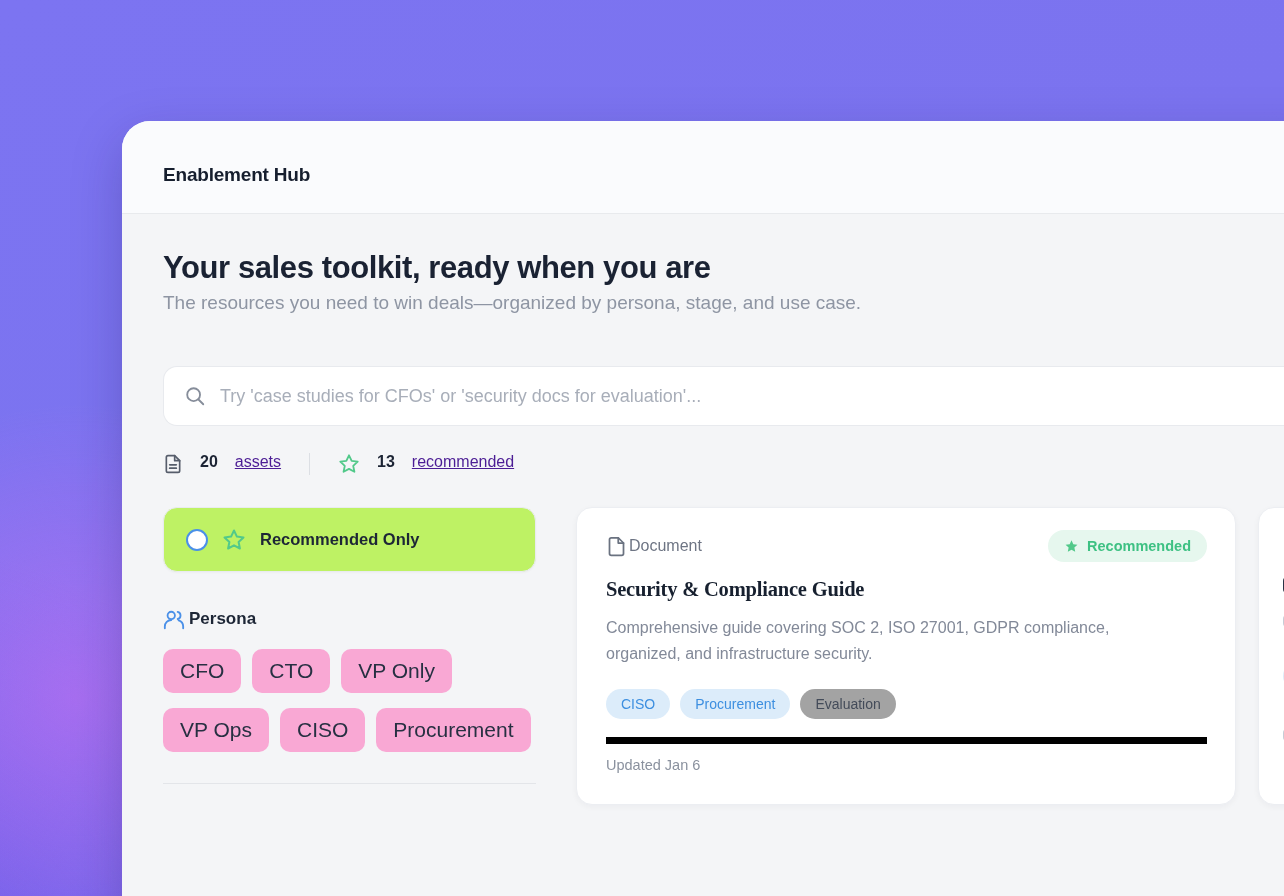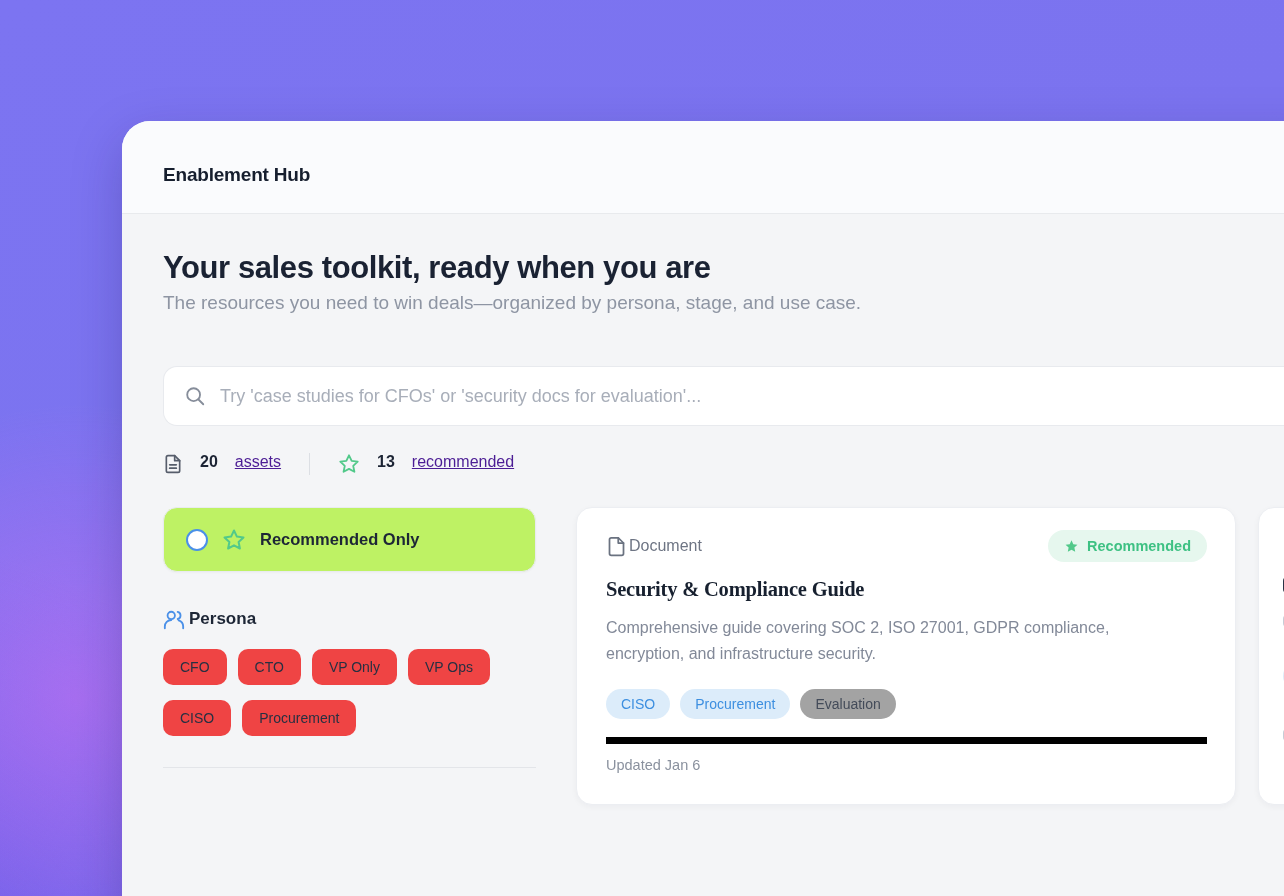--- a/index.html
+++ b/index.html
@@ -76,22 +76,22 @@
   .rec-label { font-size: 16.5px; font-weight: 600; color: #1d2636; }
 
   .filter-section-head {
     display: flex; align-items: flex-start; gap: 4px; margin-top: 37px;
   }
   .filter-section-head .head-label {
     font-size: 17px; font-weight: 700; color: #1d2636;
   }
   .chip-wrap { margin-top: 18px; display: flex; flex-wrap: wrap; gap: 15px 11px; max-width: 373px; }
   .chip {
-    background: #ef4444; color: #273042; border-radius: 10px;
-    padding: 10px 17px; font-size: 14px; cursor: pointer; white-space: nowrap;
+    background: #f9a8d4; color: #273042; border-radius: 10px;
+    padding: 10px 17px; font-size: 21px; cursor: pointer; white-space: nowrap;
   }
   .filter-divider { margin-top: 31px; height: 1px; background: #e3e5e9; width: 373px; }
 
   
   .cards-row { display: flex; gap: 22px; }
   .asset-card {
     width: 660px; flex-shrink: 0; background: #ffffff;
     border: 1px solid #eceef2; border-radius: 16px;
     padding: 22px 28px 0 29px; height: 298px;
     box-shadow: 0 2px 6px rgba(20,25,50,0.04);
@@ -225,21 +225,21 @@
             <span class="badge">
               <span class="icon">
                 <svg width="15" height="15" viewBox="0 0 24 24" fill="#52c98a">
                   <path d="M12 2l2.9 6.2 6.6.8-4.9 4.6 1.3 6.6L12 17l-5.9 3.2 1.3-6.6L2.5 9l6.6-.8z"></path>
                 </svg>
               </span>
               <span class="badge-label">Recommended</span>
             </span>
           </div>
           <div class="card-title">Security &amp; Compliance Guide</div>
-          <div class="card-desc">Comprehensive guide covering SOC 2, ISO 27001, GDPR compliance, encryption, and infrastructure security.</div>
+          <div class="card-desc">Comprehensive guide covering SOC 2, ISO 27001, GDPR compliance, organized, and infrastructure security.</div>
           <div class="tag-row">
             <span class="tag tag-blue">CISO</span>
             <span class="tag tag-blue">Procurement</span>
             <span class="tag tag-gray">Evaluation</span>
           </div>
           <div class="card-footer">
             <span class="card-updated">Updated Jan 6</span>
           </div>
         </div>
 

